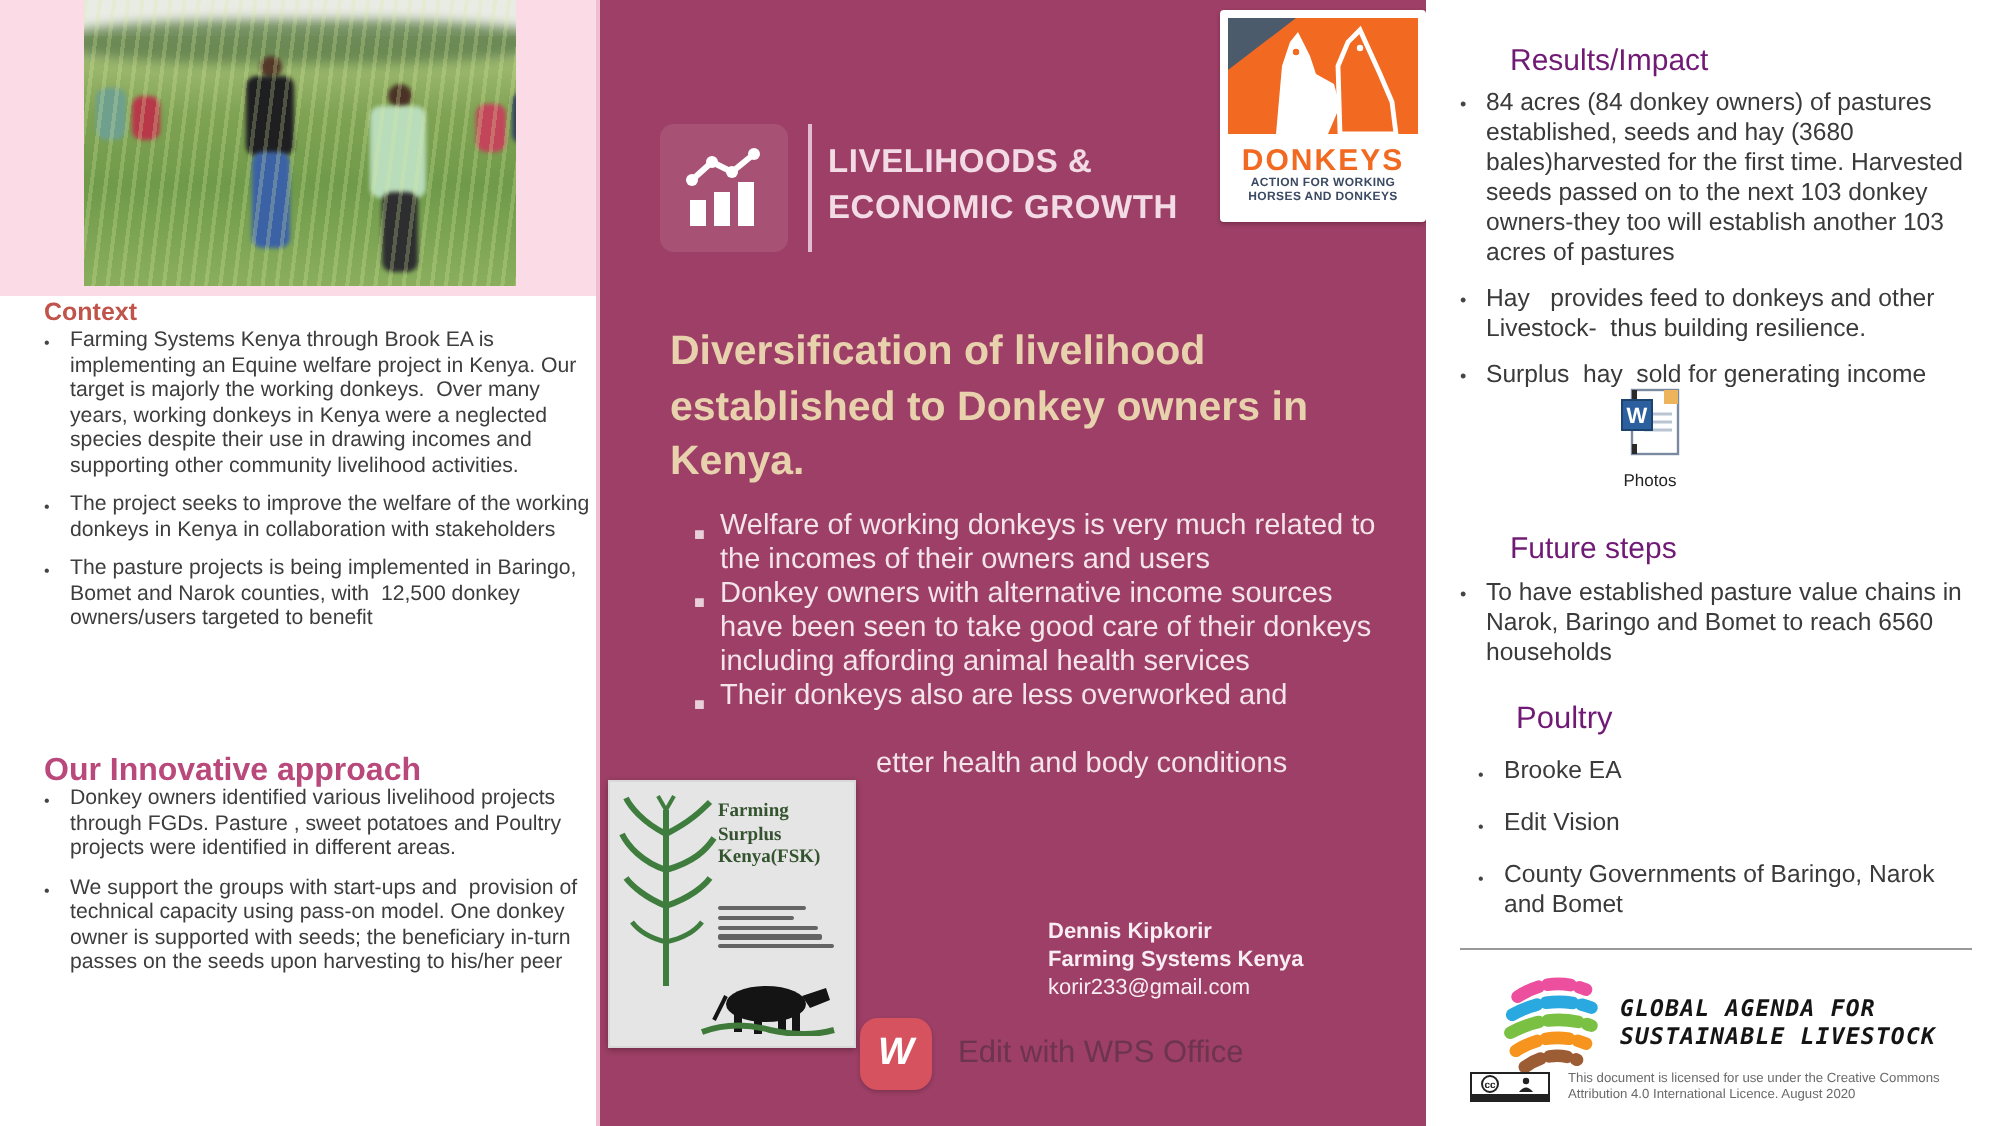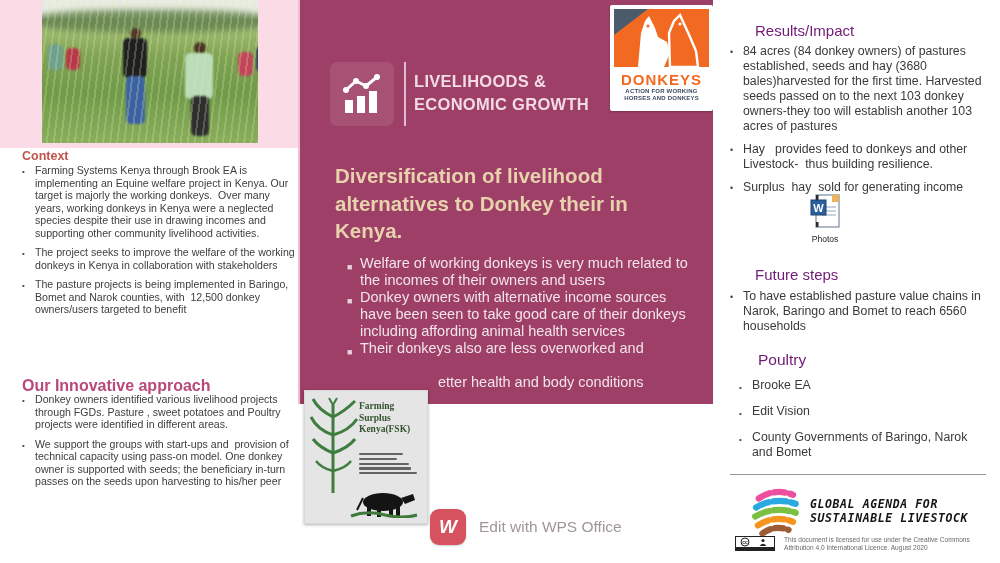--- a/index.html
+++ b/index.html
@@ -30,21 +30,21 @@
 
   .list { display:block; }
   .b-item { display:flex; }
   .b-marker { flex:none; width:13px; font-size:8px; padding-top:2px; color:#444; line-height:inherit; }
   .b-text { flex:1; white-space:pre-wrap; }
 
   .left-list { width:276px; font-size:10.6px; line-height:12.5px; color:#3d3d3d; }
   .left-list .b-item { margin-bottom:7px; }
 
   
-  .mid-col { left:298px; top:0; width:415px; height:404px;
+  .mid-col { left:298px; top:0; width:415px; height:563px;
     background:#9d3f66; border-left:2px solid #f0bed3; }
   .program-iconbox { left:30px; top:62px; width:64px; height:64px;
     background:rgba(255,255,255,.10); border-radius:7px;
     display:flex; align-items:center; justify-content:center; }
   .program-divider { left:104px; top:62px; width:2px; height:64px; background:rgba(243,221,231,.8); }
   .program-title { left:114px; top:70px; font-size:16.5px; font-weight:bold;
     color:#f2dbe4; line-height:23px; letter-spacing:.3px; }
 
   .brooke-card { left:310px; top:5px; width:103px; height:106px; background:#fff;
     border-radius:2px; padding:4px 4px 2px 4px; text-align:center;
@@ -179,21 +179,21 @@
         <circle cx="34" cy="17" r="1.6" fill="#f26a21"></circle>
         <circle cx="66" cy="15" r="1.6" fill="#ffffff"></circle>
       </svg>
       <div class="brooke-name">DONKEYS</div>
       <div class="brooke-tagline">
         <div>ACTION FOR WORKING</div>
         <div>HORSES AND DONKEYS</div>
       </div>
     </div>
 
-    <div class="abs mid-title">Diversification of livelihood alternatives to Donkey their in Kenya.</div>
+    <div class="abs mid-title">Diversification of livelihood established to Donkey owners in Kenya.</div>
 
     <div class="abs list mid-bullets">
       <div class="b-item">
         <span class="b-marker">■</span>
         <span class="b-text">Welfare of working donkeys is very much related to the incomes of their owners and users</span>
       </div>
       <div class="b-item">
         <span class="b-marker">■</span>
         <span class="b-text">Donkey owners with alternative income sources have been seen to take good care of their donkeys including affording animal health services</span>
       </div>
@@ -236,20 +236,25 @@
         <rect x="18" y="18" width="4" height="10" fill="#141414"></rect>
         <rect x="28" y="20" width="4" height="9" fill="#141414"></rect>
         <rect x="40" y="20" width="4" height="9" fill="#141414"></rect>
         <rect x="47" y="18" width="4" height="10" fill="#141414"></rect>
         <polygon points="52,10 64,6 66,12 56,16" fill="#141414"></polygon>
         <line x1="14" y1="10" x2="8" y2="22" stroke="#141414" stroke-width="2"></line>
         <path d="M2,28 Q18,22 36,27 Q54,31 68,27" stroke="#3f7a3a" stroke-width="3" fill="none"></path>
       </svg>
     </div>
 
+    <div class="abs contact">
+      <div class="c-bold">Dennis Kipkorir</div>
+      <div class="c-bold">Farming Systems Kenya</div>
+      <div>korir233@gmail.com</div>
+    </div>
 
     <div class="abs wps-watermark">
       <div class="wps-icon">W</div>
       <div class="wps-label">Edit with WPS Office</div>
     </div>
   </div>
 
   <div class="abs right-col">
 
     <div class="r-head" style="top:22px;">Results/Impact</div>

